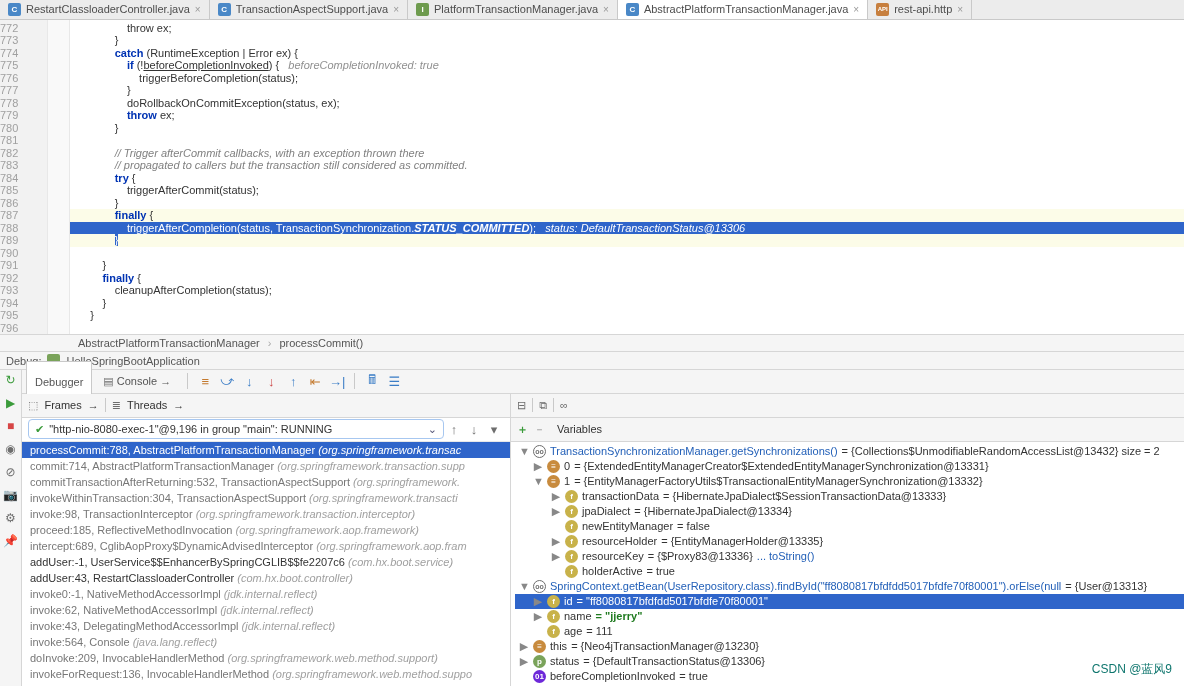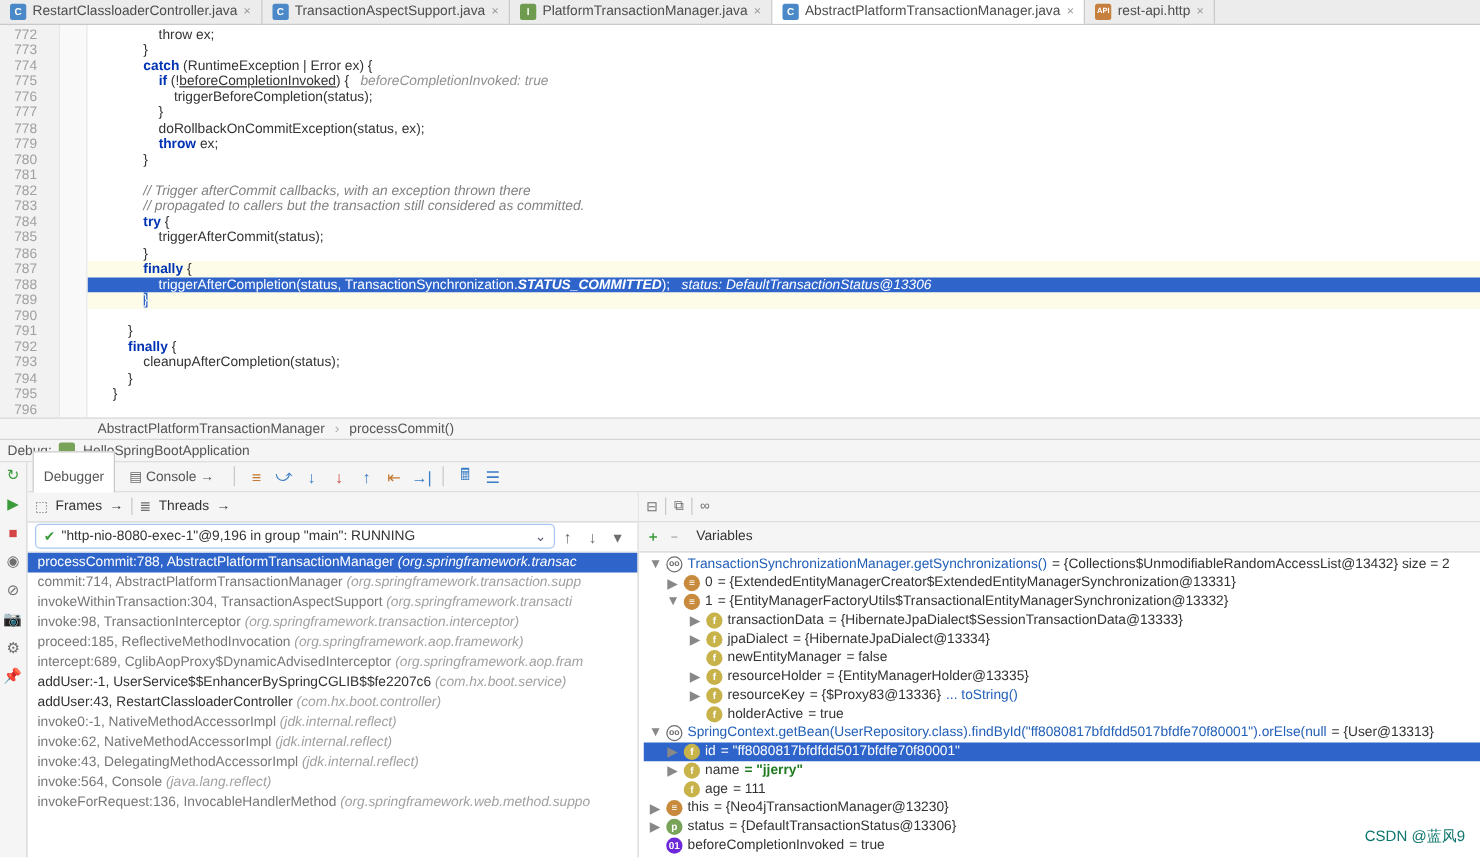--- a/index.html
+++ b/index.html
@@ -6,21 +6,21 @@
 body { background:#fff; color:#333; width:1184px; height:686px; overflow:hidden; display:flex; flex-direction:column; }
 .tabs-bar { display:flex; background:#ececec; border-bottom:1px solid #c9c9c9; height:24px; align-items:stretch; }
 .ed-tab { display:flex; align-items:center; padding:0 8px; border-right:1px solid #c9c9c9; gap:5px; color:#4d4d4d; white-space:nowrap; }
 .ed-tab.active { background:#fff; }
 .ed-tab .close { color:#999; font-size:10px; }
 .file-ico { width:13px; height:13px; border-radius:2px; display:flex; align-items:center; justify-content:center; font-size:8px; font-weight:bold; color:#fff; }
 .ic-c { background:#4a88c7; }
 .ic-i { background:#6e9b4e; }
 .ic-http { background:#c77f3e; font-size:6px; }
 .editor-area { flex:0 0 304px; display:flex; }
-.gutter { width:48px; background:#f2f2f2; color:#a0a0a0; text-align:center; padding-top:2px; font-family:Menlo,monospace; border-right:1px solid #e8e8e8; }
+.gutter { width:48px; background:#f2f2f2; color:#a0a0a0; text-align:left; padding-top:2px; font-family:Menlo,monospace; border-right:1px solid #e8e8e8; }
 .gutter div { padding-right:6px; height:12.5px; line-height:12.5px; }
 .fold-col { width:22px; background:#f9f9f9; color:#b0b0b0; padding-top:2px; font-family:Menlo,monospace; border-right:1px solid #e8e8e8; }
 .fold-col div { height:12.5px; text-align:center; line-height:12.5px; }
 .code { flex:1; font-family:Menlo,Consolas,monospace; font-size:11px; padding-top:2px; overflow:hidden; }
 .code .ln { height:12.5px; line-height:12.5px; white-space:pre; padding-left:8px; }
 .kw { color:#0033b3; font-weight:bold; }
 .cmt { color:#808080; font-style:italic; }
 .hl-line { background:#fcfce8; }
 .sel { background:#2f65ca; color:#fff; }
 .sel .kw,.sel .cmt,.sel span { color:#fff; }
@@ -236,30 +236,32 @@
             <span>"http-nio-8080-exec-1"@9,196 in group "main": RUNNING</span>
             <span style="margin-left:auto;color:#557">⌄</span>
           </div>
           <span class="tb-ic mini-ic">↑</span>
           <span class="tb-ic mini-ic">↓</span>
           <span class="tb-ic mini-ic">▾</span>
         </div>
         <div class="frames-list" id="frames-list">
             <div class="frame-item active"><span class="dark">processCommit:788, AbstractPlatformTransactionManager</span> <span class="gray">(org.springframework.transac</span></div>
             <div class="frame-item"><span class="">commit:714, AbstractPlatformTransactionManager</span> <span class="gray">(org.springframework.transaction.supp</span></div>
+            <div class="frame-item"><span class="">commitTransactionAfterReturning:532, TransactionAspectSupport</span> <span class="gray">(org.springframework.</span></div>
             <div class="frame-item"><span class="">invokeWithinTransaction:304, TransactionAspectSupport</span> <span class="gray">(org.springframework.transacti</span></div>
             <div class="frame-item"><span class="">invoke:98, TransactionInterceptor</span> <span class="gray">(org.springframework.transaction.interceptor)</span></div>
             <div class="frame-item"><span class="">proceed:185, ReflectiveMethodInvocation</span> <span class="gray">(org.springframework.aop.framework)</span></div>
             <div class="frame-item"><span class="">intercept:689, CglibAopProxy$DynamicAdvisedInterceptor</span> <span class="gray">(org.springframework.aop.fram</span></div>
             <div class="frame-item"><span class="dark">addUser:-1, UserService$$EnhancerBySpringCGLIB$$fe2207c6</span> <span class="gray">(com.hx.boot.service)</span></div>
             <div class="frame-item"><span class="dark">addUser:43, RestartClassloaderController</span> <span class="gray">(com.hx.boot.controller)</span></div>
             <div class="frame-item"><span class="">invoke0:-1, NativeMethodAccessorImpl</span> <span class="gray">(jdk.internal.reflect)</span></div>
             <div class="frame-item"><span class="">invoke:62, NativeMethodAccessorImpl</span> <span class="gray">(jdk.internal.reflect)</span></div>
             <div class="frame-item"><span class="">invoke:43, DelegatingMethodAccessorImpl</span> <span class="gray">(jdk.internal.reflect)</span></div>
             <div class="frame-item"><span class="">invoke:564, Console</span> <span class="gray">(java.lang.reflect)</span></div>
+            <div class="frame-item"><span class="">doInvoke:209, InvocableHandlerMethod</span> <span class="gray">(org.springframework.web.method.support)</span></div>
             <div class="frame-item"><span class="">invokeForRequest:136, InvocableHandlerMethod</span> <span class="gray">(org.springframework.web.method.suppo</span></div>
           </div>
       </div>
       <div class="vars-pane">
         <div class="pane-hdr" style="justify-content:flex-start">
           <span class="mini-ic">⊟</span>
           <span class="sep-v"></span>
           <span class="mini-ic">⧉</span>
           <span class="sep-v"></span>
           <span class="mini-ic">∞</span>

